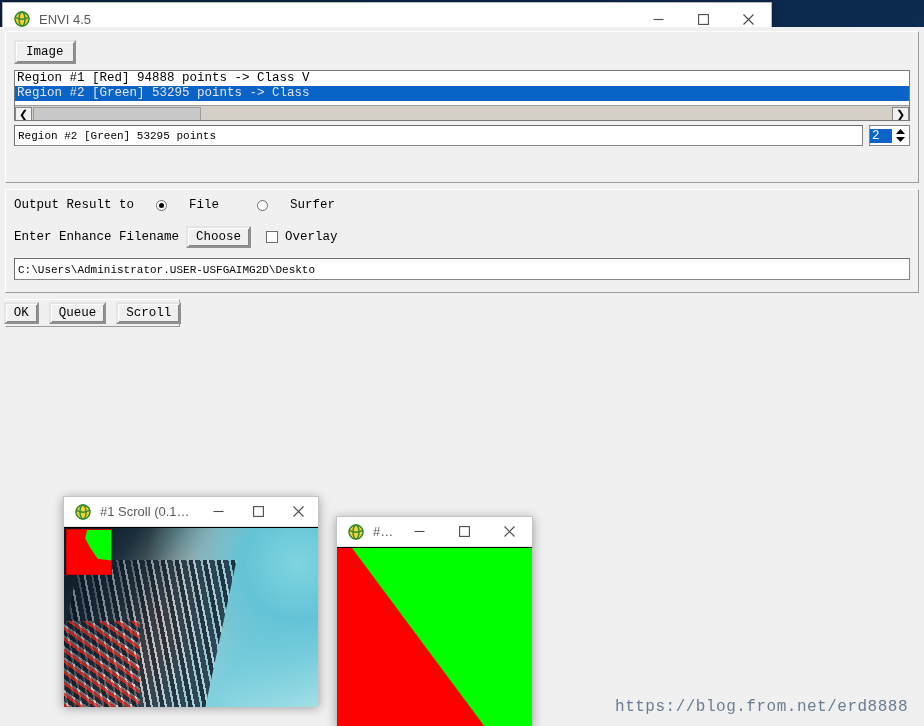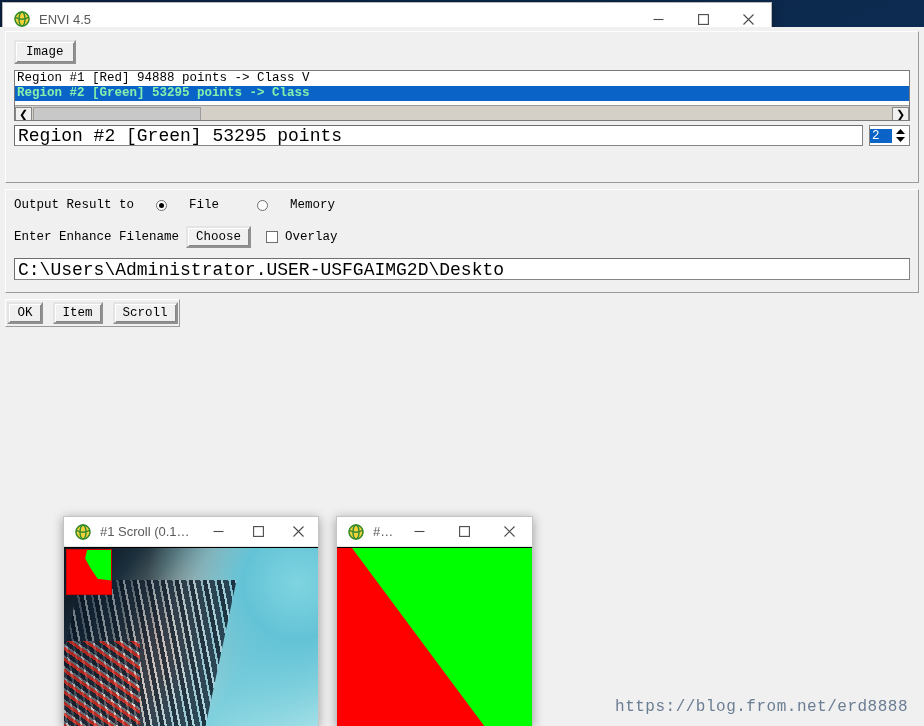--- a/index.html
+++ b/index.html
@@ -97,29 +97,29 @@
   #cls-dlg .tb-btn { width:30px; height:27px; color:#ffffff; }
   .dlg-body { position:absolute; left:0; top:27px; right:0; bottom:0; background:#f0f0f0;
               padding:5px; }
   .panel { border:1px solid #9a9a9a; border-top-color:#fefefe; border-left-color:#fefefe;
            background:#f0f0f0; }
   .grp { border:1px solid #a8a8a8; background:#f0f0f0; }
 
   .m-btn { font-family:"Liberation Mono", monospace; font-size:12.5px; background:#f0f0f0;
            border:2px outset #e4e4e4; padding:2px 8px; color:#000; cursor:default;
            box-shadow: inset 1px 1px 0 #ffffff, inset -1px -1px 0 #878787; }
-  .m-field { font-family:"Liberation Mono", monospace; font-size:18px; background:#ffffff;
+  .m-field { font-family:"Liberation Mono", monospace; font-size:11px; background:#ffffff;
              border:1px solid #848484; border-top-color:#6e6e6e; border-left-color:#6e6e6e;
              padding:1px 3px; color:#000; white-space:nowrap; overflow:hidden; }
   .m-label { font-family:"Liberation Mono", monospace; font-size:12.5px; color:#000; }
 
   .listbox { background:#ffffff; border:1px solid #7a7a7a; overflow:hidden; }
   .list-row { font-family:"Liberation Mono", monospace; font-size:12.5px; padding:0 2px;
               white-space:nowrap; line-height:15px; }
-  .list-row.sel { background:#0a64c8; color:#86efac;font-weight:bold; }
+  .list-row.sel { background:#0a64c8; color:#e5e5e5; }
   .hscroll { height:17px; background:#d4d0c8; border-top:1px solid #9a9a9a;
              display:flex; align-items:center; }
   .hs-arrow { width:17px; height:15px; display:flex; align-items:center; justify-content:center;
               font-size:11px; background:#f0f0f0; border:1px solid #868686; }
   .hs-thumb { height:15px; background:#c8c8c8; border:1px solid #9c9c9c; }
 
   .radio { width:11px; height:11px; border-radius:50%; border:1px solid #6e6e6e;
            background:#fff; display:inline-block; position:relative; vertical-align:middle; }
   .radio.on::after { content:""; position:absolute; left:2px; top:2px; width:5px; height:5px;
                      border-radius:50%; background:#000; }
@@ -133,21 +133,21 @@
   #bands-win { left:470px; top:108px; width:258px; height:432px; background:#f0f0f0;
                border:1px solid #b4b4b4; }
   #bands-inner { position:absolute; left:8px; top:8px; right:8px; bottom:8px; }
 
   
   #right-win { left:782px; top:110px; width:108px; height:330px; background:#f0f0f0;
                border:1px solid #c0c0c0; box-shadow:0 2px 8px rgba(0,0,0,0.3); }
   #right-win .titlebar { height:46px; justify-content:flex-end; padding:0; }
 
   
-  #scroll-win { left:63px; top:516px; width:256px; height:210px; background:#000;
+  #scroll-win { left:63px; top:496px; width:256px; height:210px; background:#000;
                 border:1px solid #c4c4c4; }
   #scroll-win .titlebar { height:30px; }
   #scroll-canvas { position:absolute; left:0; top:31px; width:254px; height:179px; overflow:hidden; }
   .sat {
     position:absolute; inset:0;
     background:
       radial-gradient(circle at 92% 20%, #7fd4e0 0%, #63c3d6 20%, rgba(99,195,214,0) 55%),
       linear-gradient(125deg,
         #101820 0%, #12202c 12%, #1b2f3c 20%, #4d5a5e 30%,
         #b09a92 40%, #c9b4a8 48%, #9fc9cf 58%, #7fd0dd 70%,
@@ -481,36 +481,36 @@
         </span>
       </div>
     </div>
 
     <div class="panel" style="position:absolute; left:5px; top:162px; right:5px; height:104px; padding:8px;">
       <div style="display:flex; align-items:center; gap:22px;">
         <span class="m-label">Output Result to</span>
         <span class="radio on"></span>
         <span class="m-label">File</span>
         <span class="radio" style="margin-left:16px;"></span>
-        <span class="m-label">Memory</span>
+        <span class="m-label">Surfer</span>
       </div>
 
       <div style="display:flex; align-items:center; gap:7px; margin-top:14px;">
         <span class="m-label">Enter Enhance Filename</span>
         <button class="m-btn">Choose</button>
         <span class="checkbox" style="margin-left:8px;"></span>
         <span class="m-label">Overlay</span>
       </div>
 
       <div class="m-field" style="margin-top:10px; height:22px; line-height:20px;">C:\Users\Administrator.USER-USFGAIMG2D\Deskto</div>
     </div>
 
     <div class="panel" style="position:absolute; left:5px; top:272px; width:175px; height:28px; padding:2px; display:flex; align-items:center; gap:10px; justify-content:center;">
       <button class="m-btn">OK</button>
-      <button class="m-btn">Item</button>
+      <button class="m-btn">Queue</button>
       <button class="m-btn">Scroll</button>
     </div>
   </div>
 </div>
 
 <div class="win" id="scroll-win">
   <div class="titlebar">
     <span class="tb-icon">
       <svg viewBox="0 0 18 18" width="18" height="18">
         <circle cx="9" cy="9" r="7" fill="#f2d13a" stroke="#c9a400"></circle>

